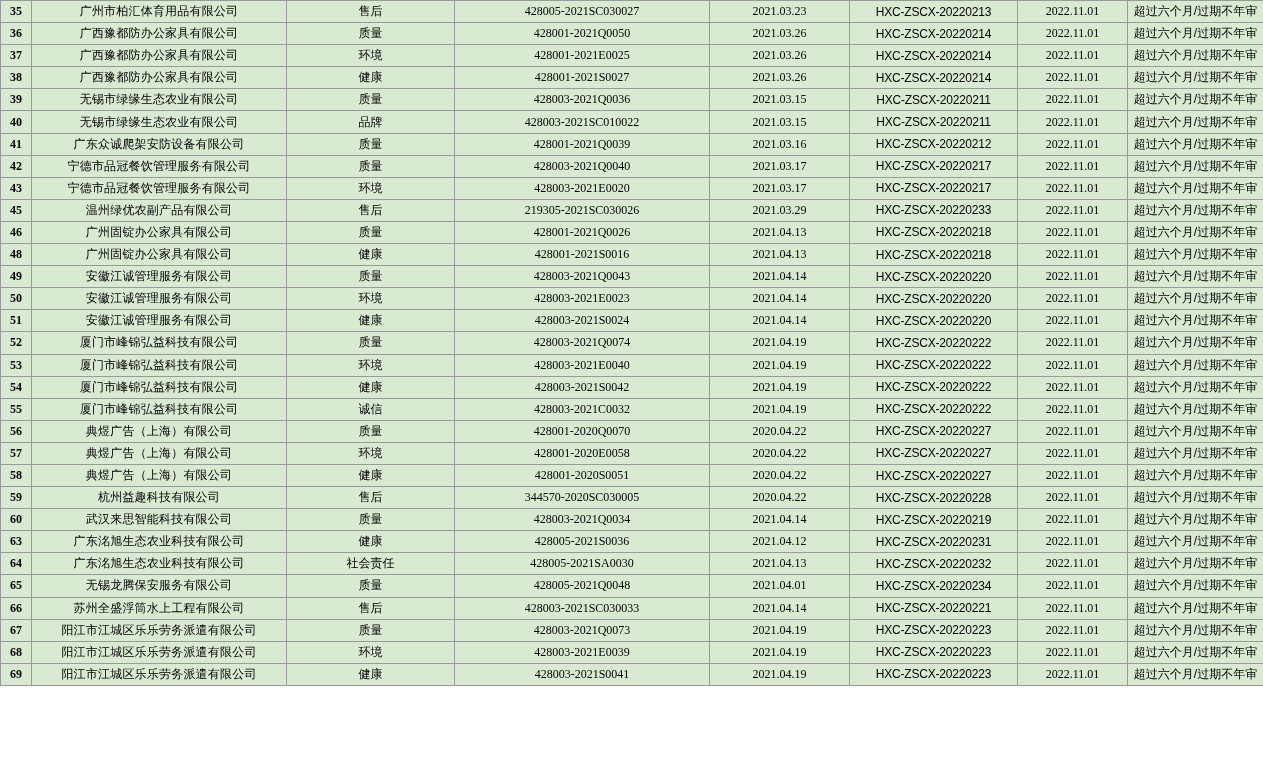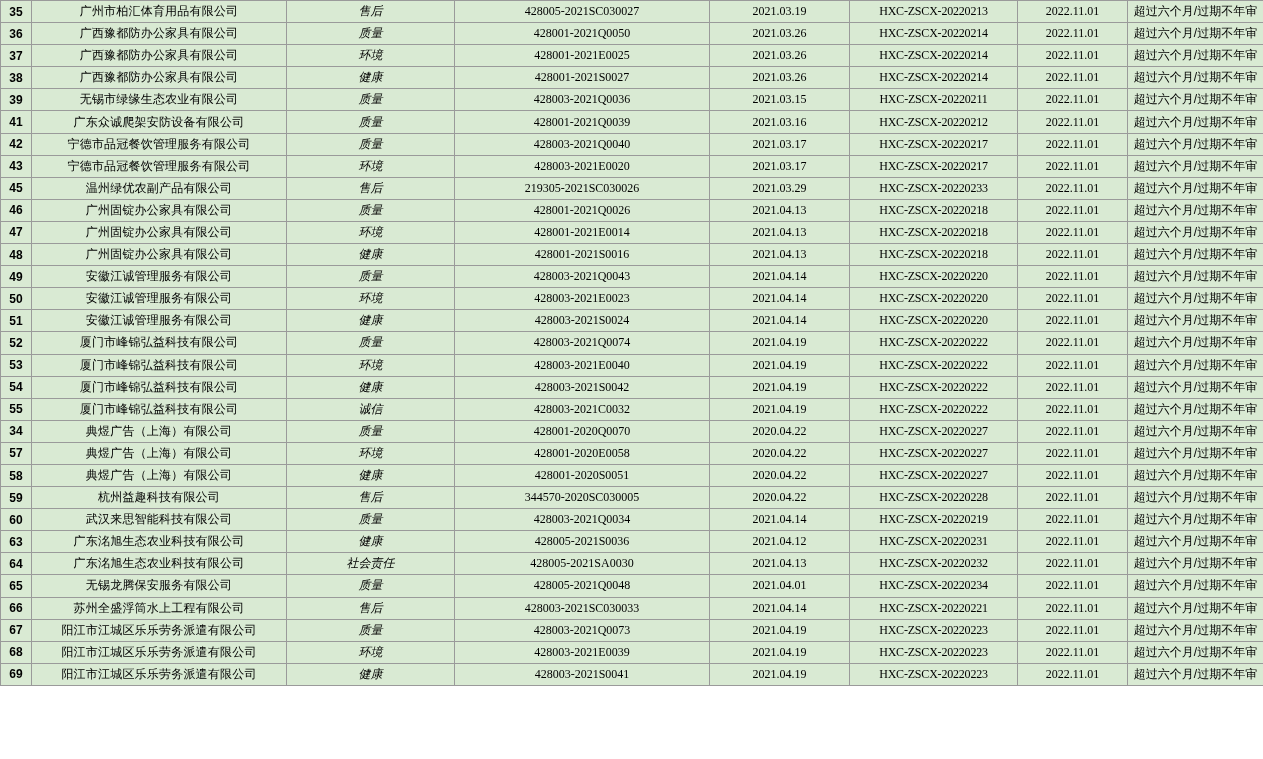--- a/index.html
+++ b/index.html
@@ -34,38 +34,37 @@
   col.c-idx   { width: 31px; }
   col.c-name  { width: 255px; }
   col.c-type  { width: 168px; }
   col.c-cert  { width: 255px; }
   col.c-date1 { width: 140px; }
   col.c-code  { width: 168px; }
   col.c-date2 { width: 110px; }
   col.c-status{ width: 136px; }
 
   td.idx {
-    font-family: Liberation Sans, sans-serif;
+    font-family: Liberation Serif, serif;
     font-weight: bold;
     font-size: 12px;
   }
   td.name {
     font-size: 12.5px;
     letter-spacing: 0.2px;
   }
   td.type {
     font-size: 12.5px;
-    font-style: italic;
   }
   td.cert, td.date1, td.date2 {
     font-family: "Liberation Serif", serif;
     font-size: 12.5px;
   }
   td.code {
-    font-family: Liberation Serif, serif;
+    font-family: Liberation Sans, sans-serif;
     font-size: 11px;
     letter-spacing: -0.2px;
   }
   td.status {
     font-size: 12.5px;
   }
 </style>
 </head>
 <body>
 
@@ -79,21 +78,21 @@
       <col class="c-code">
       <col class="c-date2">
       <col class="c-status">
   </colgroup>
   <tbody id="tbody">
       <tr>
         <td class="idx">35</td>
         <td class="name">广州市柏汇体育用品有限公司</td>
         <td class="type">售后</td>
         <td class="cert">428005-2021SC030027</td>
-        <td class="date1">2021.03.19</td>
+        <td class="date1">2021.03.23</td>
         <td class="code">HXC-ZSCX-20220213</td>
         <td class="date2">2022.11.01</td>
         <td class="status">超过六个月/过期不年审</td>
       </tr>
       <tr>
         <td class="idx">36</td>
         <td class="name">广西豫都防办公家具有限公司</td>
         <td class="type">质量</td>
         <td class="cert">428001-2021Q0050</td>
         <td class="date1">2021.03.26</td>
@@ -119,20 +118,30 @@
         <td class="date1">2021.03.26</td>
         <td class="code">HXC-ZSCX-20220214</td>
         <td class="date2">2022.11.01</td>
         <td class="status">超过六个月/过期不年审</td>
       </tr>
       <tr>
         <td class="idx">39</td>
         <td class="name">无锡市绿缘生态农业有限公司</td>
         <td class="type">质量</td>
         <td class="cert">428003-2021Q0036</td>
+        <td class="date1">2021.03.15</td>
+        <td class="code">HXC-ZSCX-20220211</td>
+        <td class="date2">2022.11.01</td>
+        <td class="status">超过六个月/过期不年审</td>
+      </tr>
+      <tr>
+        <td class="idx">40</td>
+        <td class="name">无锡市绿缘生态农业有限公司</td>
+        <td class="type">品牌</td>
+        <td class="cert">428003-2021SC010022</td>
         <td class="date1">2021.03.15</td>
         <td class="code">HXC-ZSCX-20220211</td>
         <td class="date2">2022.11.01</td>
         <td class="status">超过六个月/过期不年审</td>
       </tr>
       <tr>
         <td class="idx">41</td>
         <td class="name">广东众诚爬架安防设备有限公司</td>
         <td class="type">质量</td>
         <td class="cert">428001-2021Q0039</td>
@@ -175,30 +184,20 @@
         <td class="idx">46</td>
         <td class="name">广州固锭办公家具有限公司</td>
         <td class="type">质量</td>
         <td class="cert">428001-2021Q0026</td>
         <td class="date1">2021.04.13</td>
         <td class="code">HXC-ZSCX-20220218</td>
         <td class="date2">2022.11.01</td>
         <td class="status">超过六个月/过期不年审</td>
       </tr>
       <tr>
-        <td class="idx">47</td>
-        <td class="name">广州固锭办公家具有限公司</td>
-        <td class="type">环境</td>
-        <td class="cert">428001-2021E0014</td>
-        <td class="date1">2021.04.13</td>
-        <td class="code">HXC-ZSCX-20220218</td>
-        <td class="date2">2022.11.01</td>
-        <td class="status">超过六个月/过期不年审</td>
-      </tr>
-      <tr>
         <td class="idx">48</td>
         <td class="name">广州固锭办公家具有限公司</td>
         <td class="type">健康</td>
         <td class="cert">428001-2021S0016</td>
         <td class="date1">2021.04.13</td>
         <td class="code">HXC-ZSCX-20220218</td>
         <td class="date2">2022.11.01</td>
         <td class="status">超过六个月/过期不年审</td>
       </tr>
       <tr>
@@ -265,21 +264,21 @@
         <td class="idx">55</td>
         <td class="name">厦门市峰锦弘益科技有限公司</td>
         <td class="type">诚信</td>
         <td class="cert">428003-2021C0032</td>
         <td class="date1">2021.04.19</td>
         <td class="code">HXC-ZSCX-20220222</td>
         <td class="date2">2022.11.01</td>
         <td class="status">超过六个月/过期不年审</td>
       </tr>
       <tr>
-        <td class="idx">34</td>
+        <td class="idx">56</td>
         <td class="name">典煜广告（上海）有限公司</td>
         <td class="type">质量</td>
         <td class="cert">428001-2020Q0070</td>
         <td class="date1">2020.04.22</td>
         <td class="code">HXC-ZSCX-20220227</td>
         <td class="date2">2022.11.01</td>
         <td class="status">超过六个月/过期不年审</td>
       </tr>
       <tr>
         <td class="idx">57</td>

